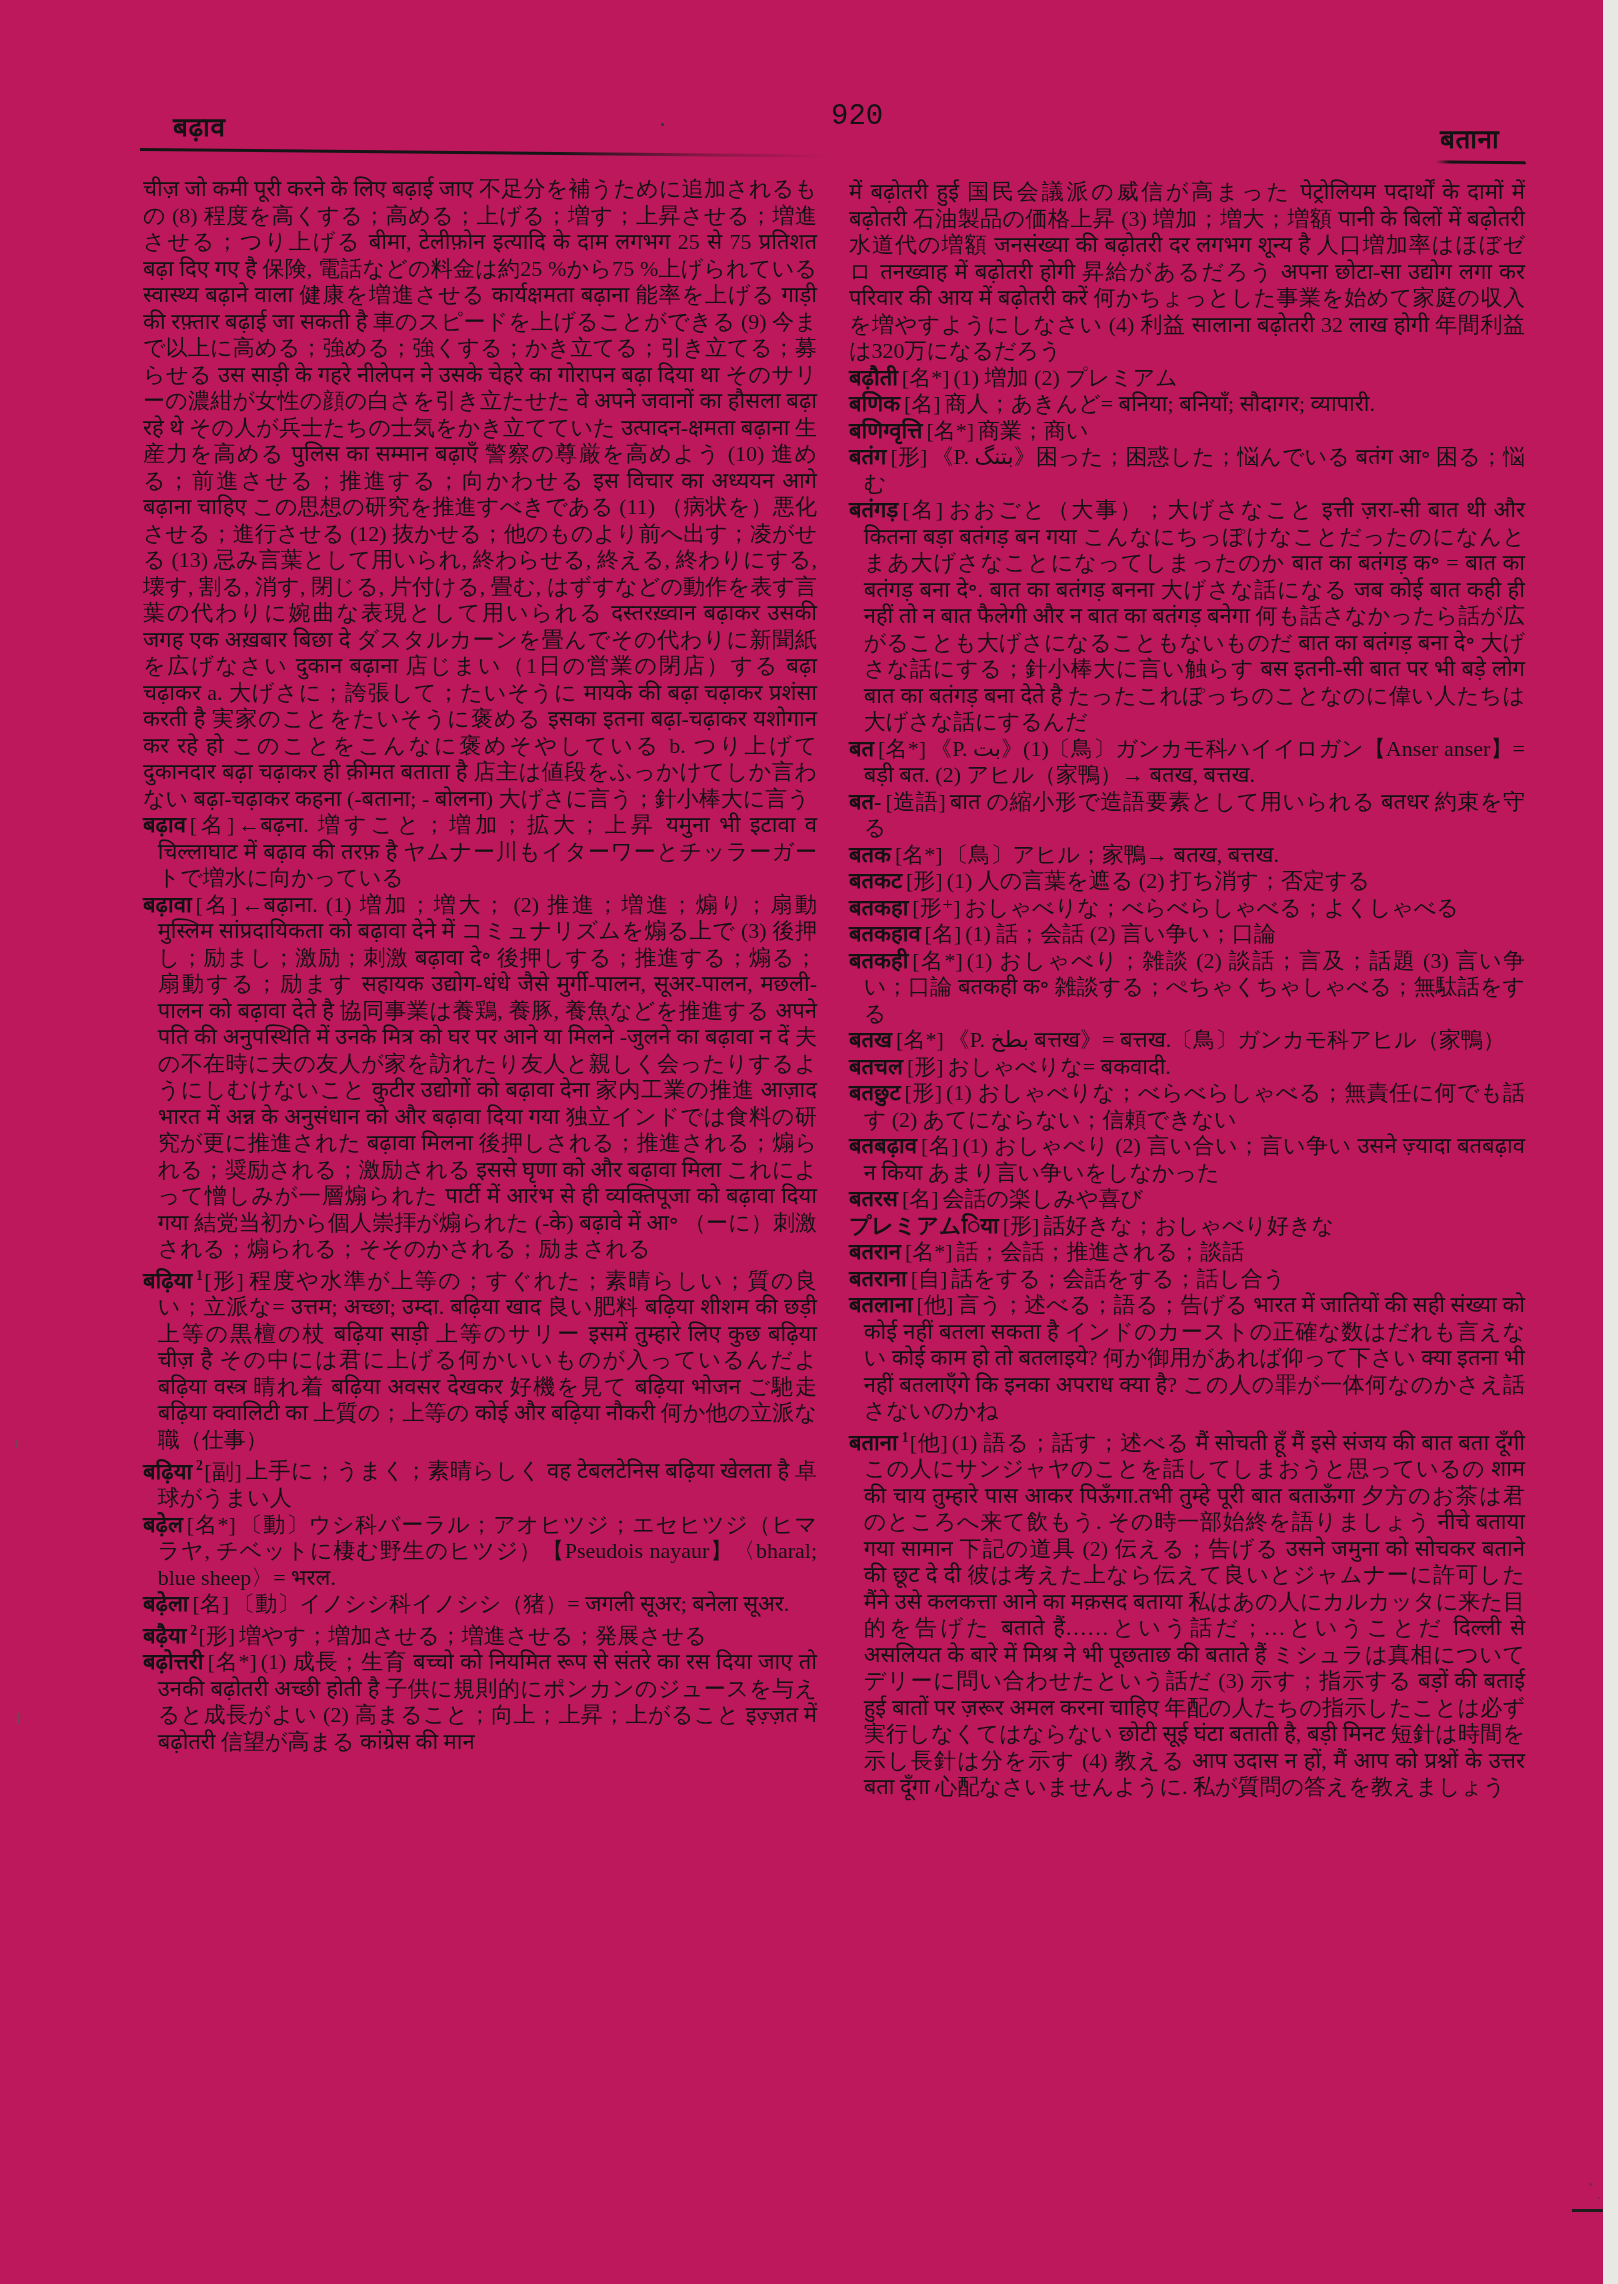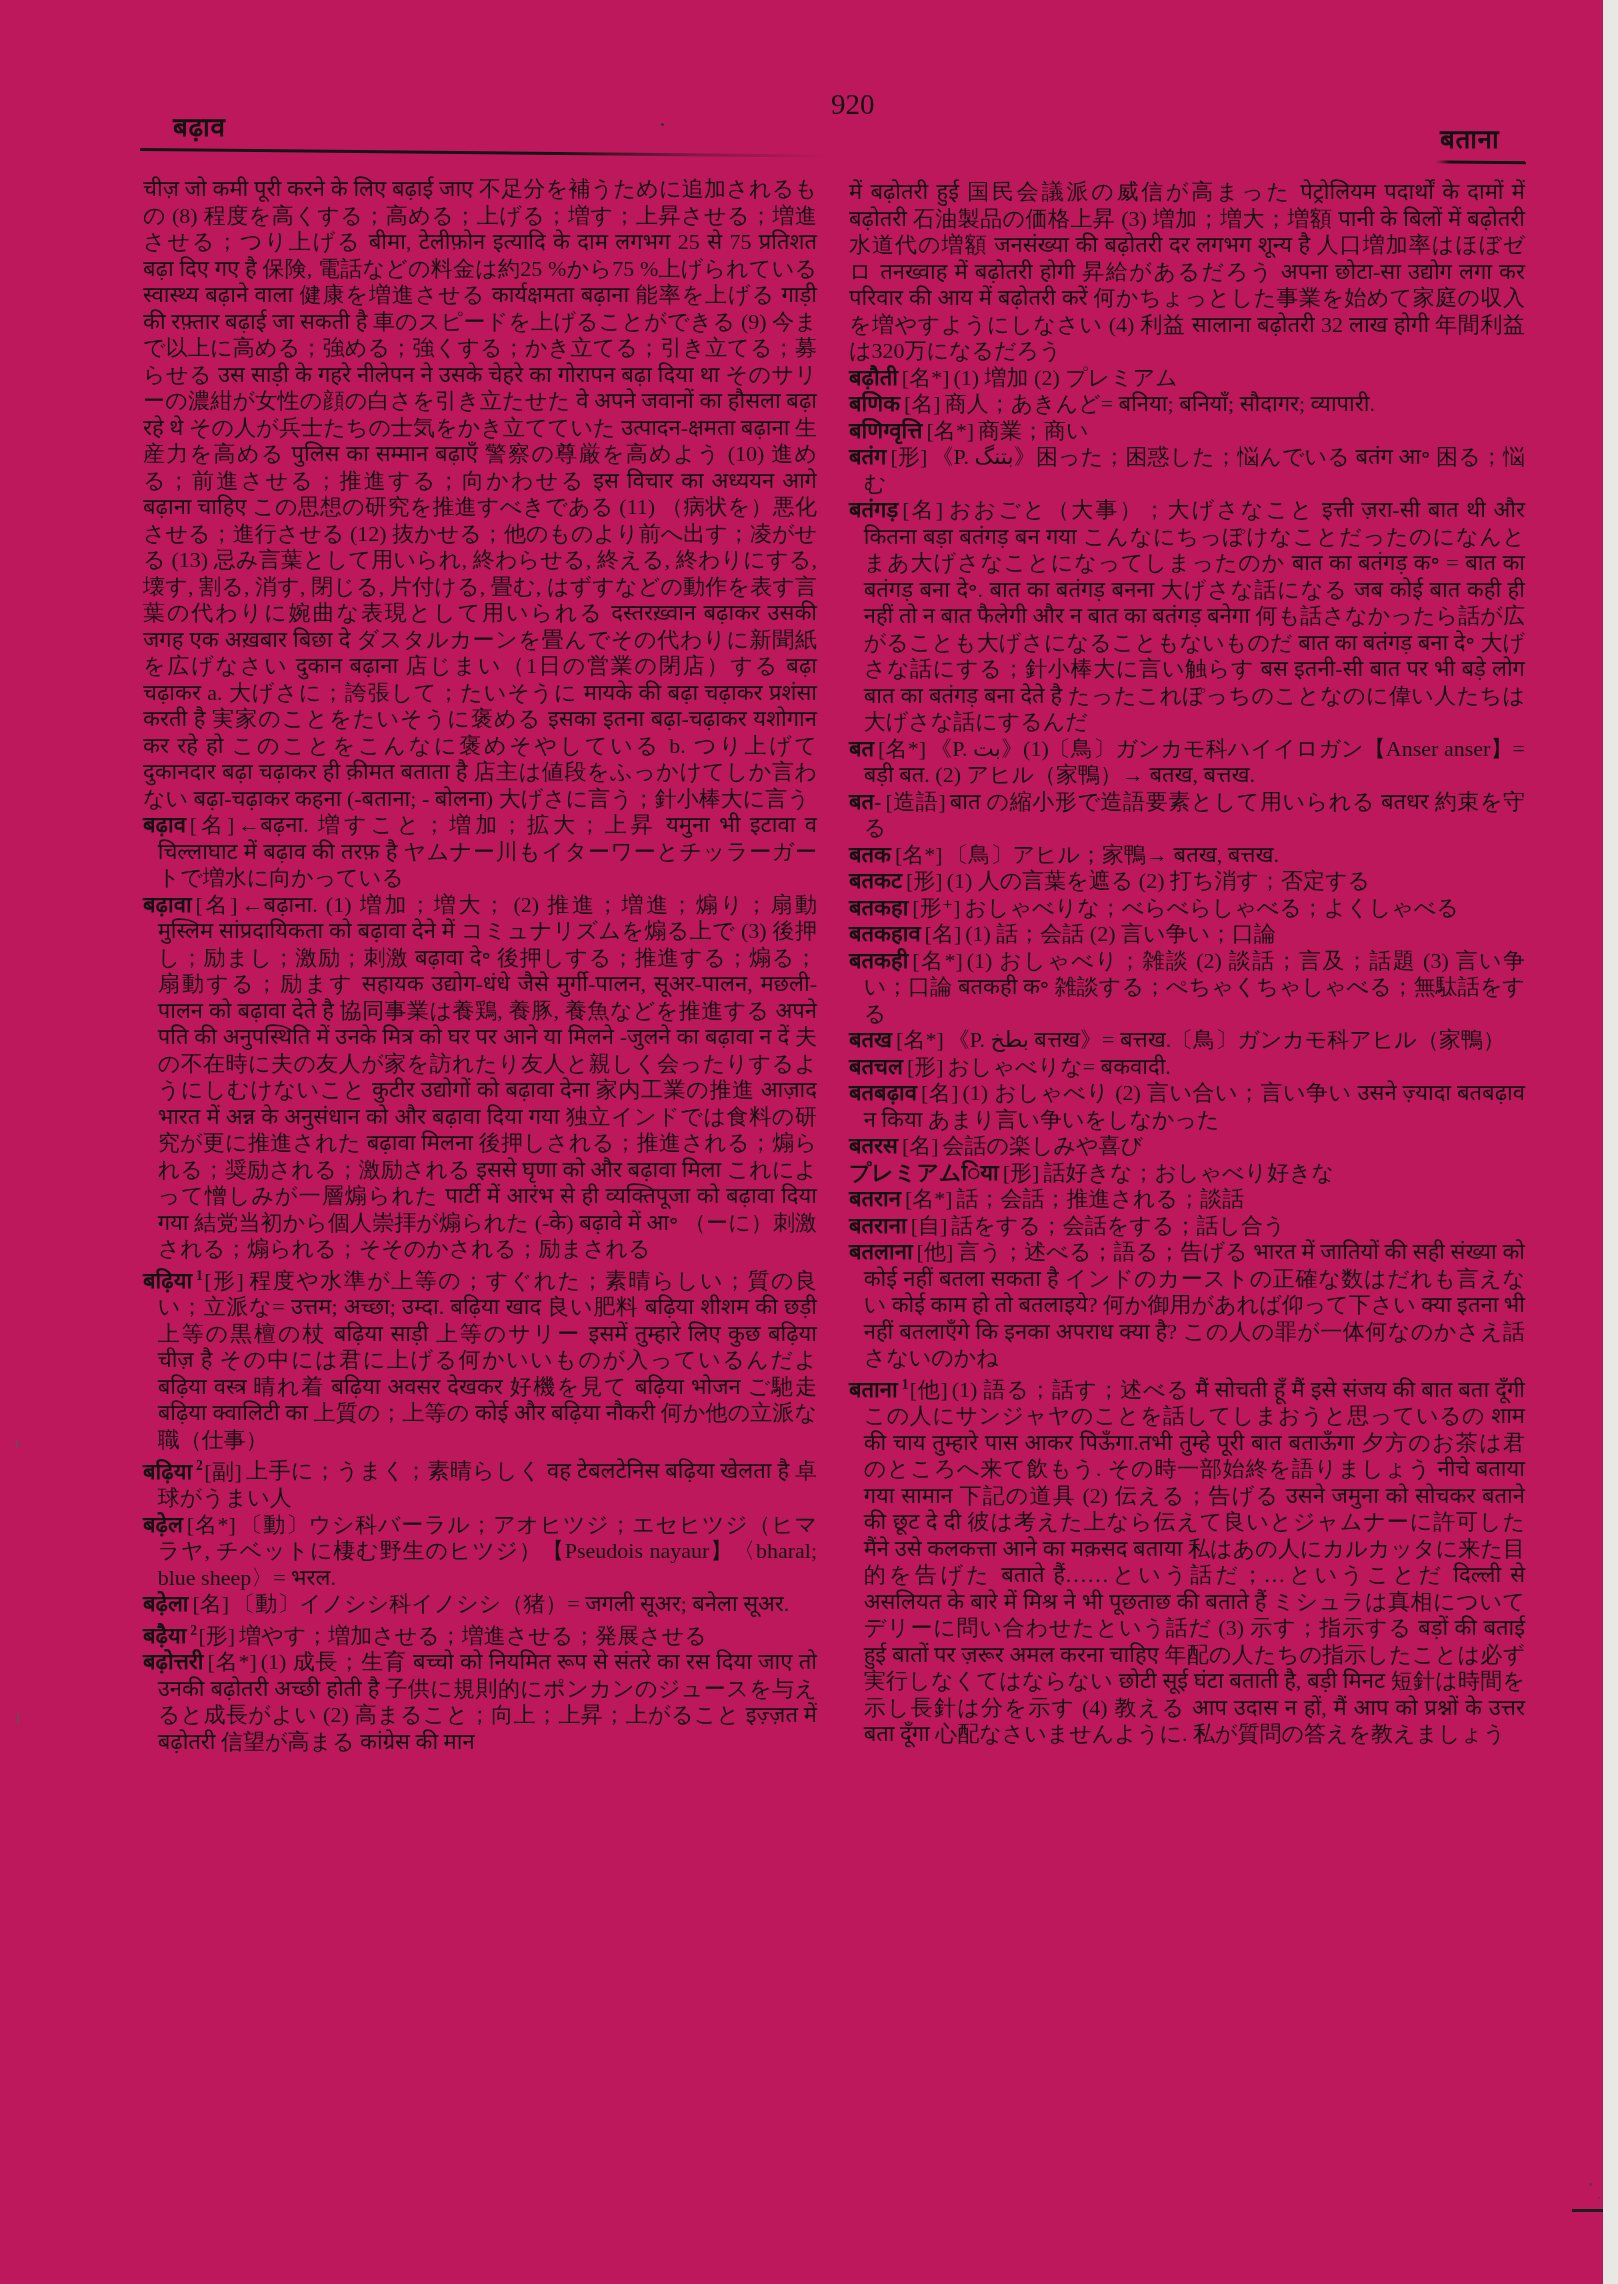--- a/index.html
+++ b/index.html
@@ -15,23 +15,24 @@
     position:absolute;
     font-weight:bold;
     font-size:26px;
     letter-spacing:0.6px;
     white-space:nowrap;
   }
   .head-left{left:173px;top:108px;}
   .head-right{left:1440px;top:120px;}
   .page-num{
     position:absolute;
-    left:831px;top:88px;
+    left:831px;top:100px;
     font-size:29px;
     font-weight:normal;
+    font-family:Liberation Mono, monospace;
   }
   .header-rule{
     position:absolute;
     left:140px;top:148px;
     width:1386px;height:2.8px;
     transform:rotate(0.55deg);
     transform-origin:left top;
     background:linear-gradient(90deg,
       #151515 0%, #151515 30%,
       rgba(21,21,21,0.35) 40%,
@@ -118,20 +119,21 @@
       <p class="entry"><b class="hw">बतंगड़</b><span class="pos">[名]</span><span>おおごと（大事）；大げさなこと इत्ती ज़रा-सी बात थी और कितना बड़ा बतंगड़ बन गया こんなにちっぽけなことだったのになんとまあ大げさなことになってしまったのか बात का बतंगड़ क॰ = बात का बतंगड़ बना दे॰. बात का बतंगड़ बनना 大げさな話になる जब कोई बात कही ही नहीं तो न बात फैलेगी और न बात का बतंगड़ बनेगा 何も話さなかったら話が広がることも大げさになることもないものだ बात का बतंगड़ बना दे॰ 大げさな話にする；針小棒大に言い触らす बस इतनी-सी बात पर भी बड़े लोग बात का बतंगड़ बना देते है たったこれぽっちのことなのに偉い人たちは大げさな話にするんだ</span></p>
       <p class="entry"><b class="hw">बत</b><span class="pos">[名*]</span><span>《P. بت》(1)〔鳥〕ガンカモ科ハイイロガン【Anser anser】= बड़ी बत. (2) アヒル（家鴨）→ बतख, बत्तख.</span></p>
       <p class="entry"><b class="hw">बत-</b><span class="pos">[造語]</span><span>बात の縮小形で造語要素として用いられる बतधर 約束を守る</span></p>
       <p class="entry"><b class="hw">बतक</b><span class="pos">[名*]</span><span>〔鳥〕アヒル；家鴨→ बतख, बत्तख.</span></p>
       <p class="entry"><b class="hw">बतकट</b><span class="pos">[形]</span><span>(1) 人の言葉を遮る (2) 打ち消す；否定する</span></p>
       <p class="entry"><b class="hw">बतकहा</b><span class="pos">[形⁺]</span><span>おしゃべりな；べらべらしゃべる；よくしゃべる</span></p>
       <p class="entry"><b class="hw">बतकहाव</b><span class="pos">[名]</span><span>(1) 話；会話 (2) 言い争い；口論</span></p>
       <p class="entry"><b class="hw">बतकही</b><span class="pos">[名*]</span><span>(1) おしゃべり；雑談 (2) 談話；言及；話題 (3) 言い争い；口論 बतकही क॰ 雑談する；ぺちゃくちゃしゃべる；無駄話をする</span></p>
       <p class="entry"><b class="hw">बतख</b><span class="pos">[名*]</span><span>《P. بطخ बत्तख》= बत्तख.〔鳥〕ガンカモ科アヒル（家鴨）</span></p>
       <p class="entry"><b class="hw">बतचल</b><span class="pos">[形]</span><span>おしゃべりな= बकवादी.</span></p>
+      <p class="entry"><b class="hw">बतछुट</b><span class="pos">[形]</span><span>(1) おしゃべりな；べらべらしゃべる；無責任に何でも話す (2) あてにならない；信頼できない</span></p>
       <p class="entry"><b class="hw">बतबढ़ाव</b><span class="pos">[名]</span><span>(1) おしゃべり (2) 言い合い；言い争い उसने ज़्यादा बतबढ़ाव न किया あまり言い争いをしなかった</span></p>
       <p class="entry"><b class="hw">बतरस</b><span class="pos">[名]</span><span>会話の楽しみや喜び</span></p>
       <p class="entry"><b class="hw">プレミアムिया</b><span class="pos">[形]</span><span>話好きな；おしゃべり好きな</span></p>
       <p class="entry"><b class="hw">बतरान</b><span class="pos">[名*]</span><span>話；会話；推進される；談話</span></p>
       <p class="entry"><b class="hw">बतराना</b><span class="pos">[自]</span><span>話をする；会話をする；話し合う</span></p>
       <p class="entry"><b class="hw">बतलाना</b><span class="pos">[他]</span><span>言う；述べる；語る；告げる भारत में जातियों की सही संख्या को कोई नहीं बतला सकता है インドのカーストの正確な数はだれも言えない कोई काम हो तो बतलाइये? 何か御用があれば仰って下さい क्या इतना भी नहीं बतलाएँगे कि इनका अपराध क्या है? この人の罪が一体何なのかさえ話さないのかね</span></p>
       <p class="entry"><b class="hw">बताना</b><sup class="hw-sup">1</sup><span class="pos">[他]</span><span>(1) 語る；話す；述べる मैं सोचती हूँ मैं इसे संजय की बात बता दूँगी この人にサンジャヤのことを話してしまおうと思っているの शाम की चाय तुम्हारे पास आकर पिऊँगा.तभी तुम्हे पूरी बात बताऊँगा 夕方のお茶は君のところへ来て飲もう. その時一部始終を語りましょう नीचे बताया गया सामान 下記の道具 (2) 伝える；告げる उसने जमुना को सोचकर बताने की छूट दे दी 彼は考えた上なら伝えて良いとジャムナーに許可した मैंने उसे कलकत्ता आने का मक़सद बताया 私はあの人にカルカッタに来た目的を告げた बताते हैं……という話だ；…ということだ दिल्ली से असलियत के बारे में मिश्र ने भी पूछताछ की बताते हैं ミシュラは真相についてデリーに問い合わせたという話だ (3) 示す；指示する बड़ों की बताई हुई बातों पर ज़रूर अमल करना चाहिए 年配の人たちの指示したことは必ず実行しなくてはならない छोटी सूई घंटा बताती है, बड़ी मिनट 短針は時間を示し長針は分を示す (4) 教える आप उदास न हों, मैं आप को प्रश्नों के उत्तर बता दूँगा 心配なさいませんように. 私が質問の答えを教えましょう</span></p>
     </div>
 
   <div class="edge-streak"></div>

